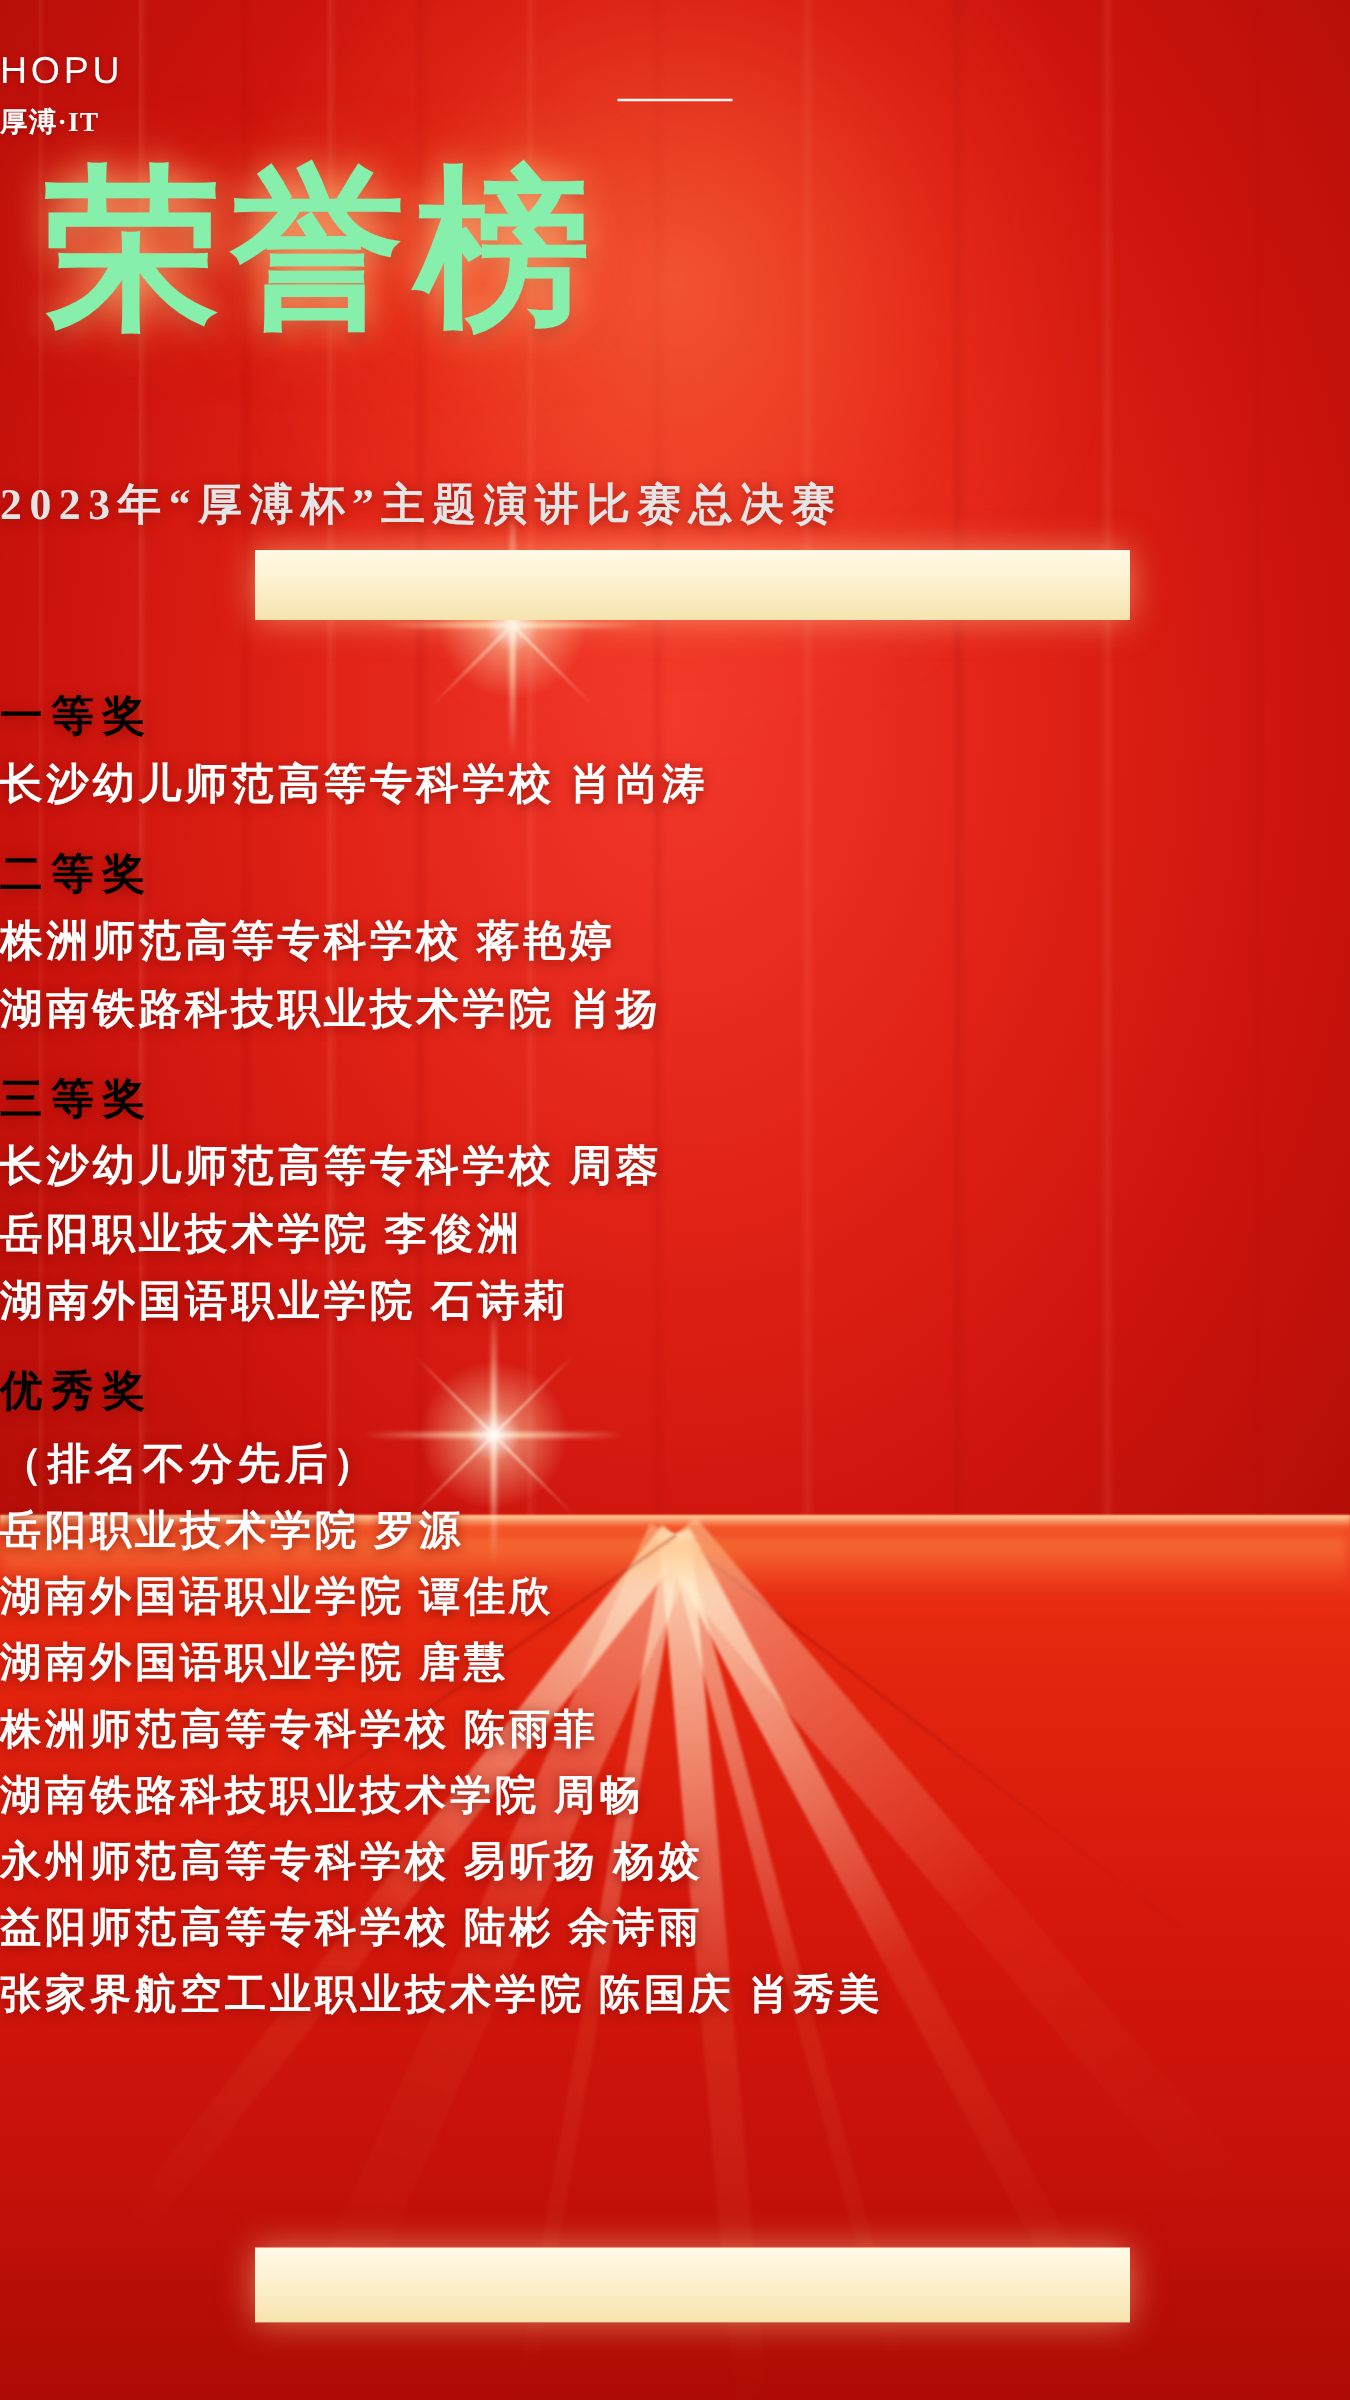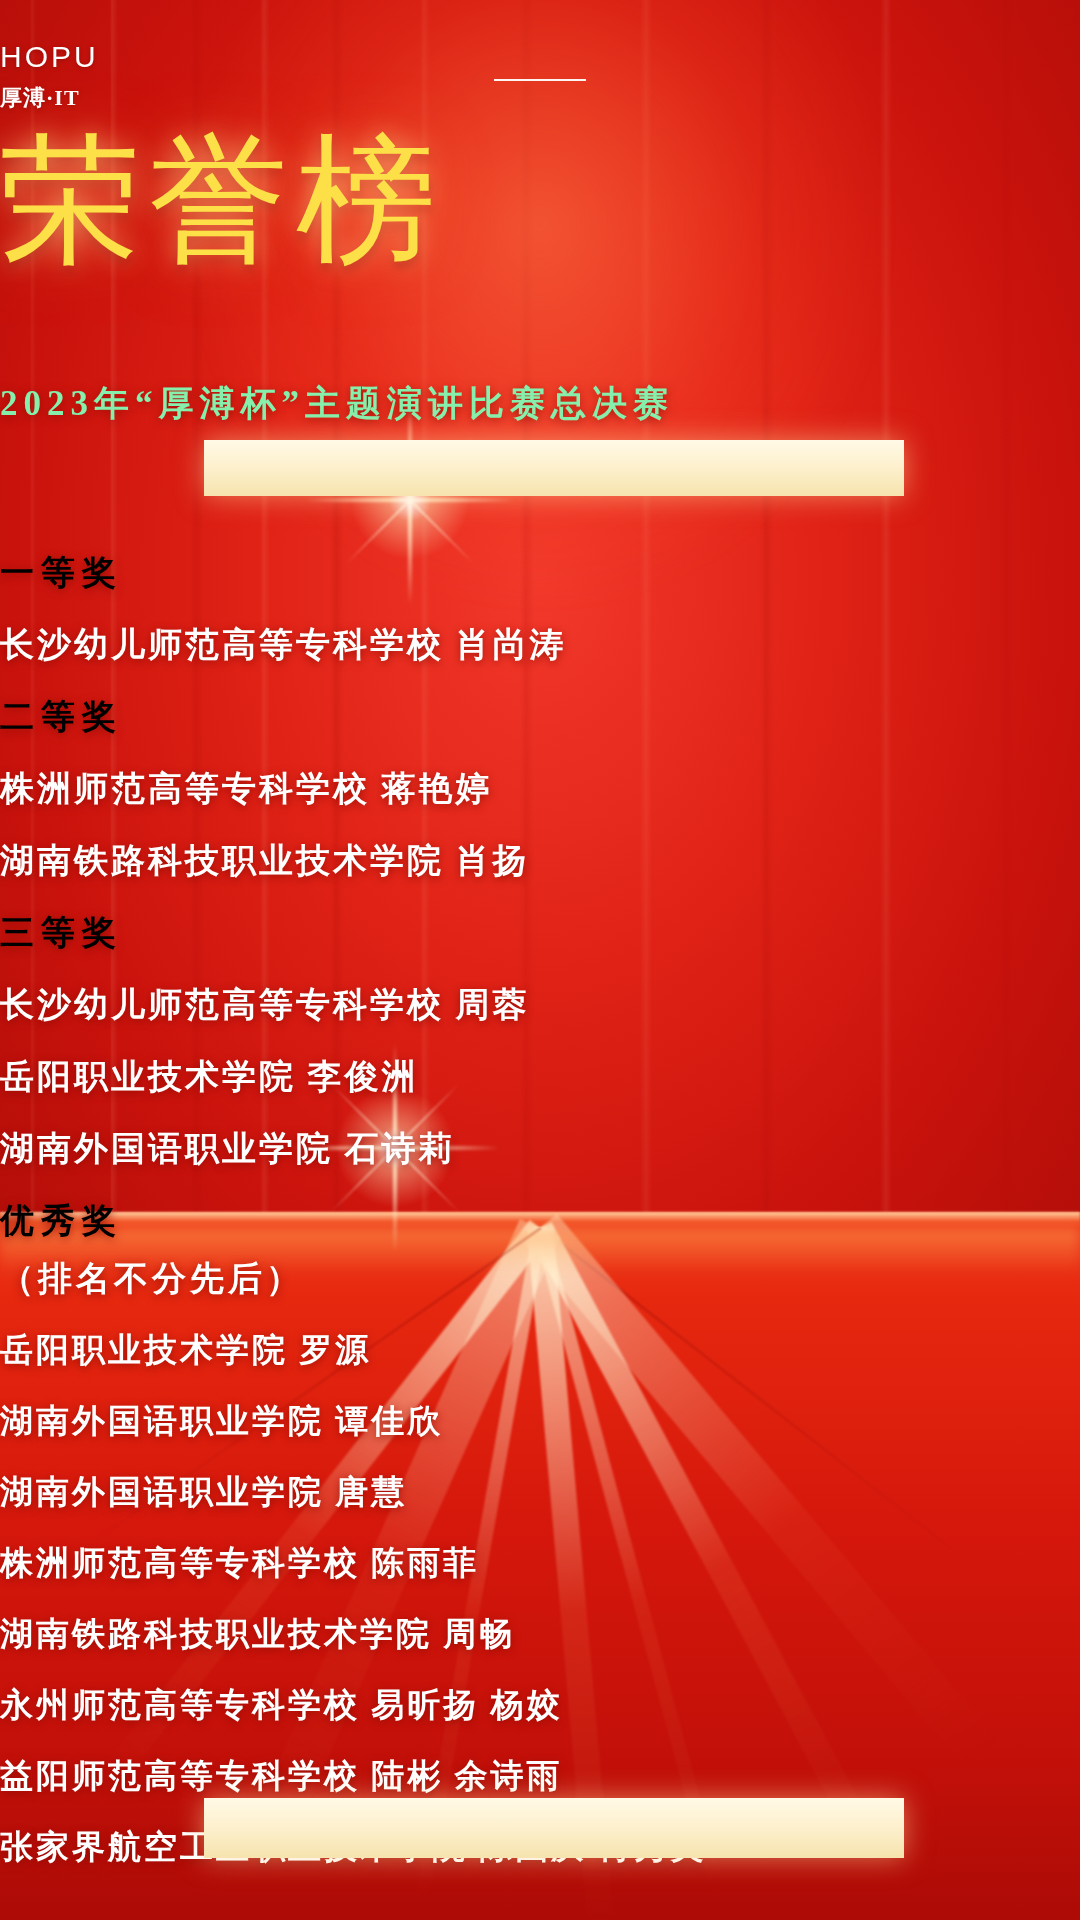--- a/index.html
+++ b/index.html
@@ -175,36 +175,37 @@
     font-size: 22px;
     letter-spacing: 1px;
     font-weight: 700;
     text-shadow: 0 1px 4px rgba(120,0,0,.5);
   }
 
   .title {
     position: absolute;
     top: 120px; left: 0; right: 0;
     font-size: 140px;
-    font-weight: 400;
-    color: #fde047;
+    font-weight: 700;
+    color: #86efac;
     letter-spacing: 8px;
     line-height: 1.15;
     text-shadow:
       0 0 26px rgba(255,180,120,.85),
       0 0 60px rgba(255,120,60,.6),
       0 6px 10px rgba(130,0,0,.45);
+    padding-left: 36px;
   }
 
   .subtitle {
     position: absolute;
     top: 380px; left: 0; right: 0;
     font-size: 35px;
     font-weight: 700;
-    color: #86efac;
+    color: #e5e5e5;
     letter-spacing: 6px;
     text-shadow: 0 2px 10px rgba(140,10,0,.75);
   }
 
   .plaque {
     position: absolute;
     left: 204px;
     width: 700px;
     height: 56px;
     background: linear-gradient(180deg, #fff9e6 0%, #fdf1cf 45%, #f6e3ae 100%);
@@ -232,21 +233,21 @@
     color: #fff;
     letter-spacing: 4px;
     margin-top: 12px;
     text-shadow: 0 2px 10px rgba(140,10,0,.8);
   }
   .entry {
     font-size: 34px;
     font-weight: 700;
     color: #ffffff;
     letter-spacing: 3px;
-    margin-top: 26px;
+    margin-top: 8px;
     text-shadow: 0 2px 9px rgba(140,10,0,.8);
   }
   .entry.small { font-size: 33px; }
 </style>
 </head>
 <body>
 
 <div id="poster">
 
   <div class="bg-base"></div>

